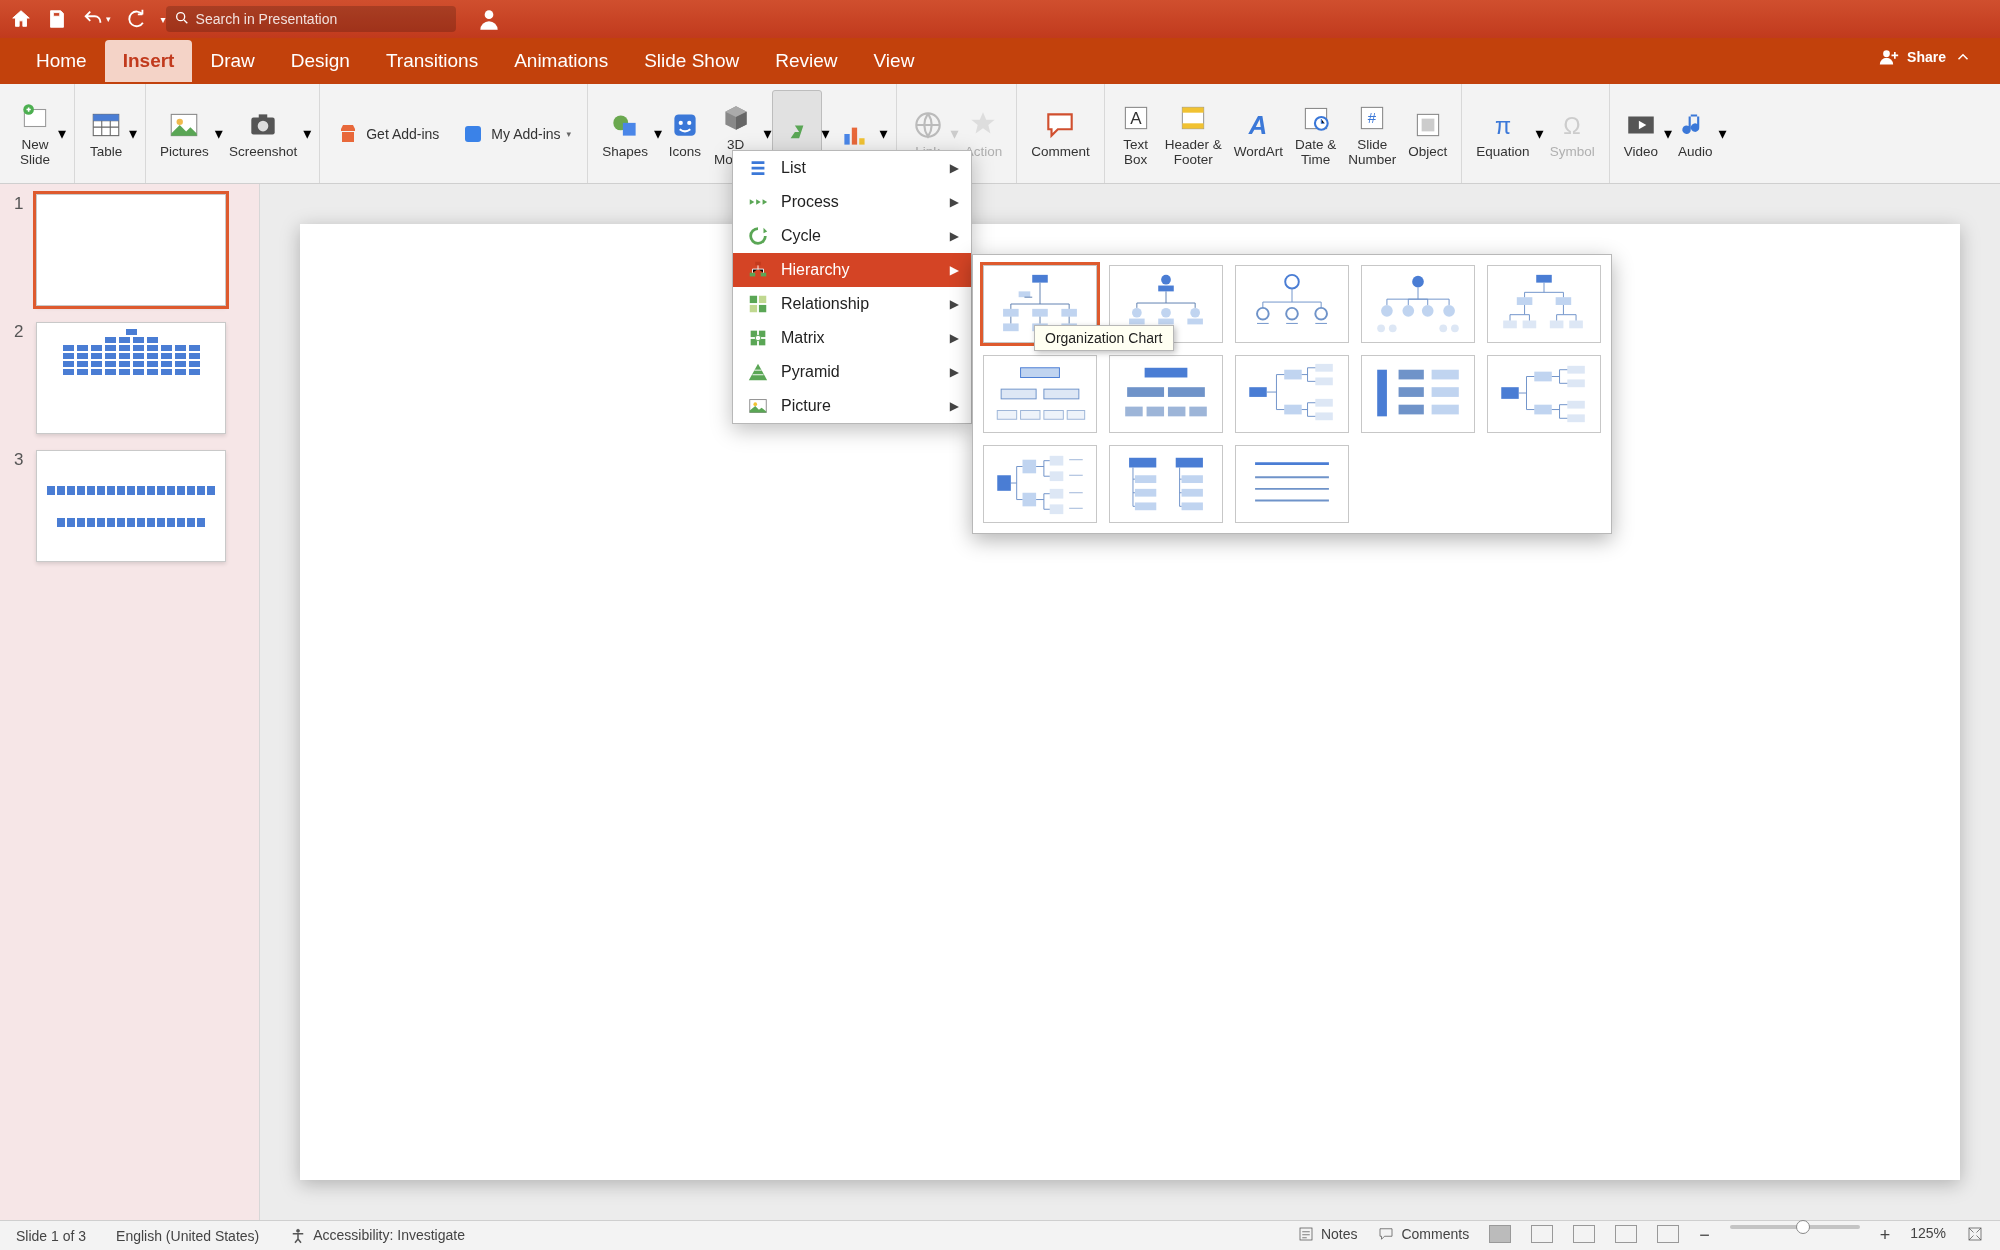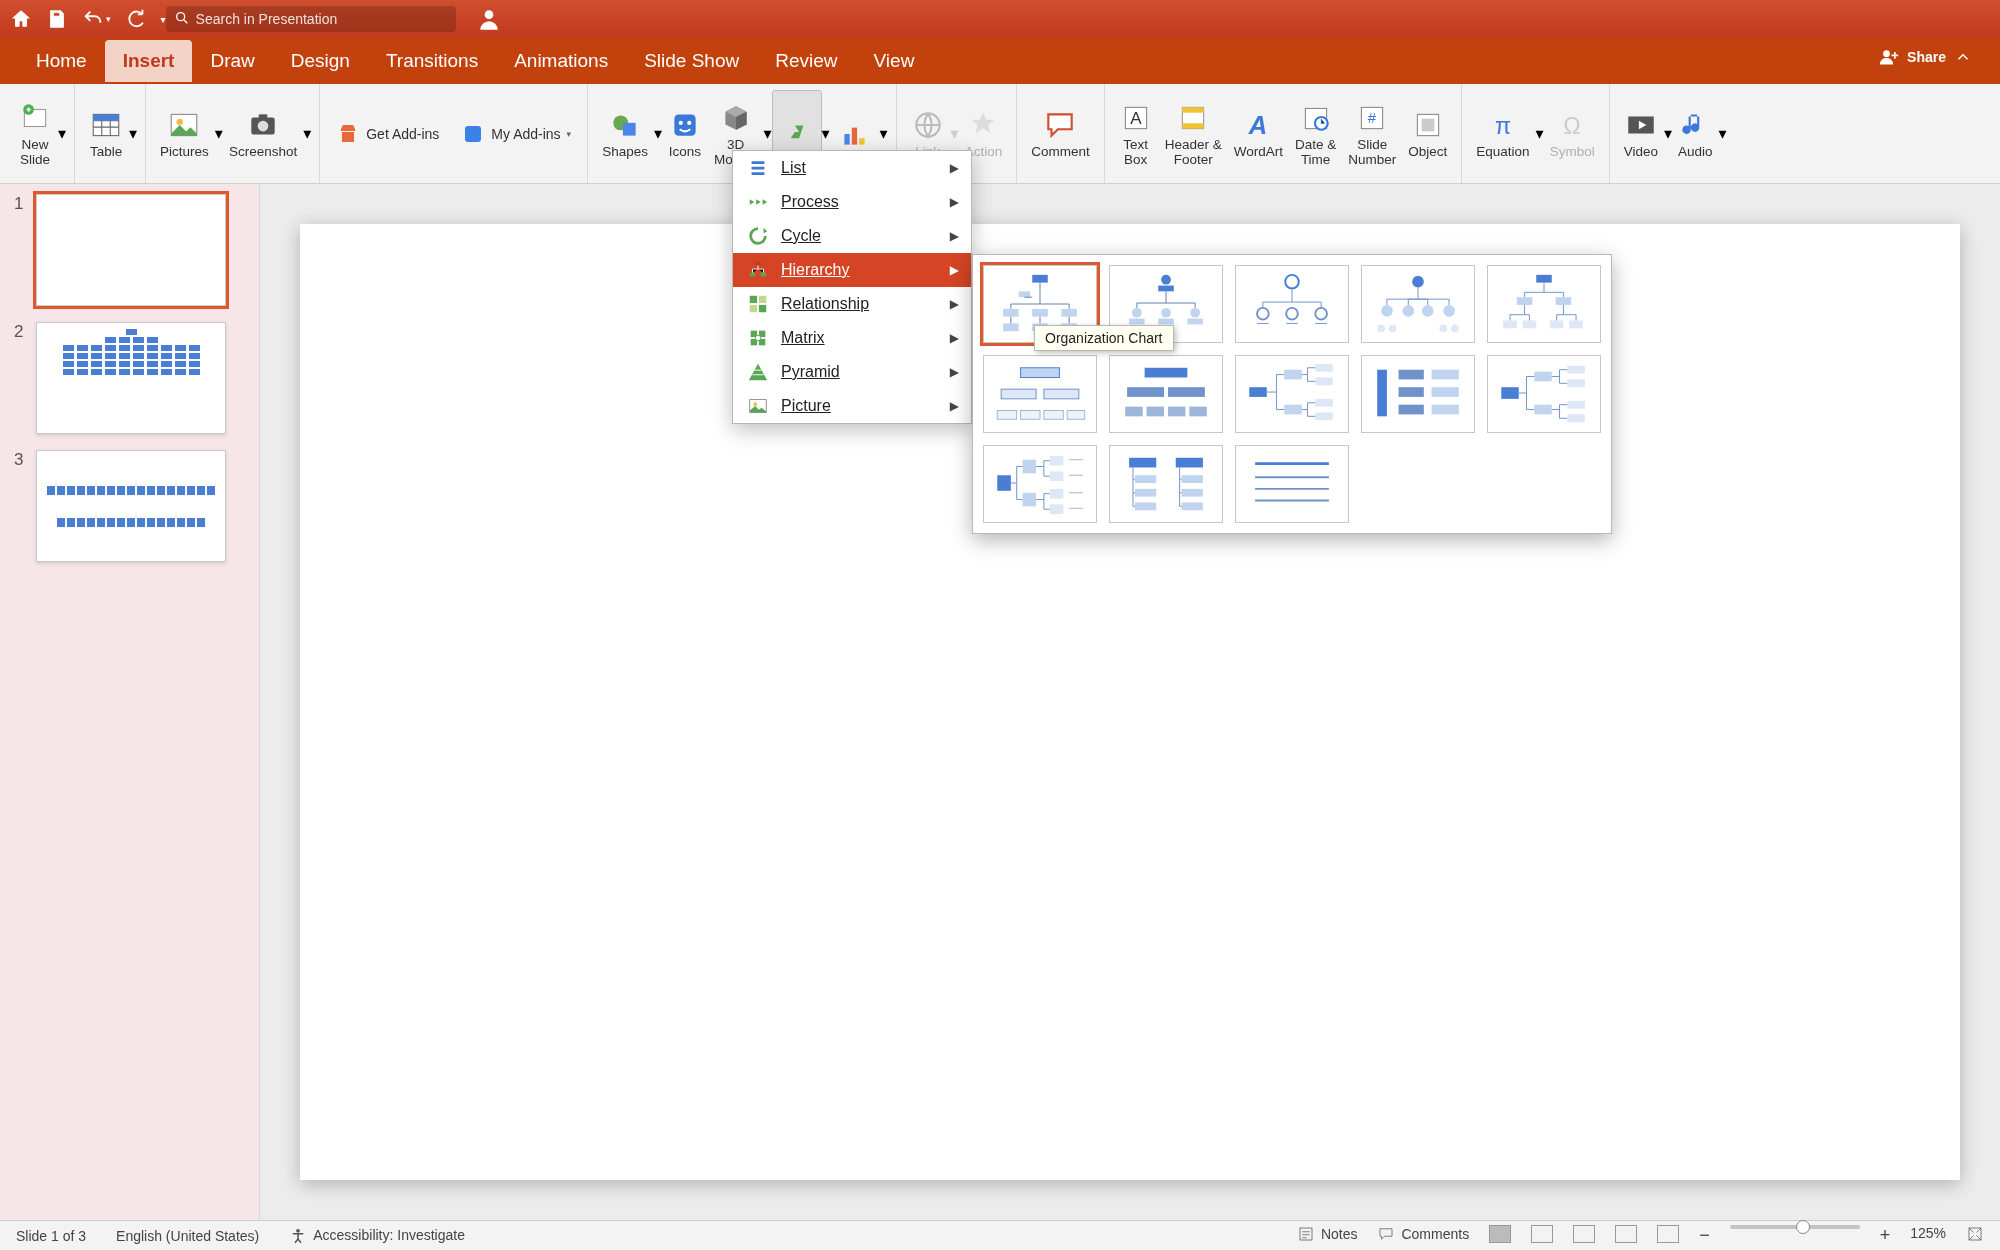--- a/index.html
+++ b/index.html
@@ -46,21 +46,21 @@
 .mini-row{display:flex;justify-content:center;gap:3px;margin-bottom:2px;}
 .mini-box{background:#4a7dd4;width:11px;height:6px;}
 .mini-box.sm{width:8px;height:9px;}
 
 
 .canvas-area { flex: 1; background: #ececec; position: relative; }
 .slide { position: absolute; left: 40px; top: 40px; right: 40px; bottom: 40px; background: #fff; box-shadow: 0 4px 18px rgba(0,0,0,.25); }
 
 
 .sa-menu { position: absolute; left: 732px; top: 150px; width: 240px; background: #fff; border: 1px solid #b8b8b8; box-shadow: 0 6px 20px rgba(0,0,0,.25); }
-.sa-item { display: flex; align-items: center; gap: 12px; height: 34px; padding: 0 14px; font-size: 16px; color: #222; cursor: pointer; position: relative; text-decoration: underline; }
+.sa-item { display: flex; align-items: center; gap: 12px; height: 34px; padding: 0 14px; font-size: 16px; color: #222; cursor: pointer; position: relative; }
 .sa-item .arrow { position: absolute; right: 12px; font-size: 12px; color: #444; }
 .sa-item.hl { background: #d44425; color: #fff; }
 .sa-item.hl .arrow { color: #fff; }
 .sa-ico{width:22px;height:22px;}
 
 
 .gallery { position: absolute; left: 972px; top: 254px; width: 640px; background: #fff; border: 1px solid #b8b8b8; box-shadow: 0 6px 20px rgba(0,0,0,.3); padding: 10px; display: grid; grid-template-columns: repeat(5, 1fr); gap: 12px; }
 .gcell { height: 78px; border: 1px solid #c7c7c7; background: #fff; display: flex; align-items: center; justify-content: center; cursor: pointer; padding:4px; }
 .gcell.sel { outline: 3px solid #de5a2e; }
 .gsvg{width:100%;height:100%;}

